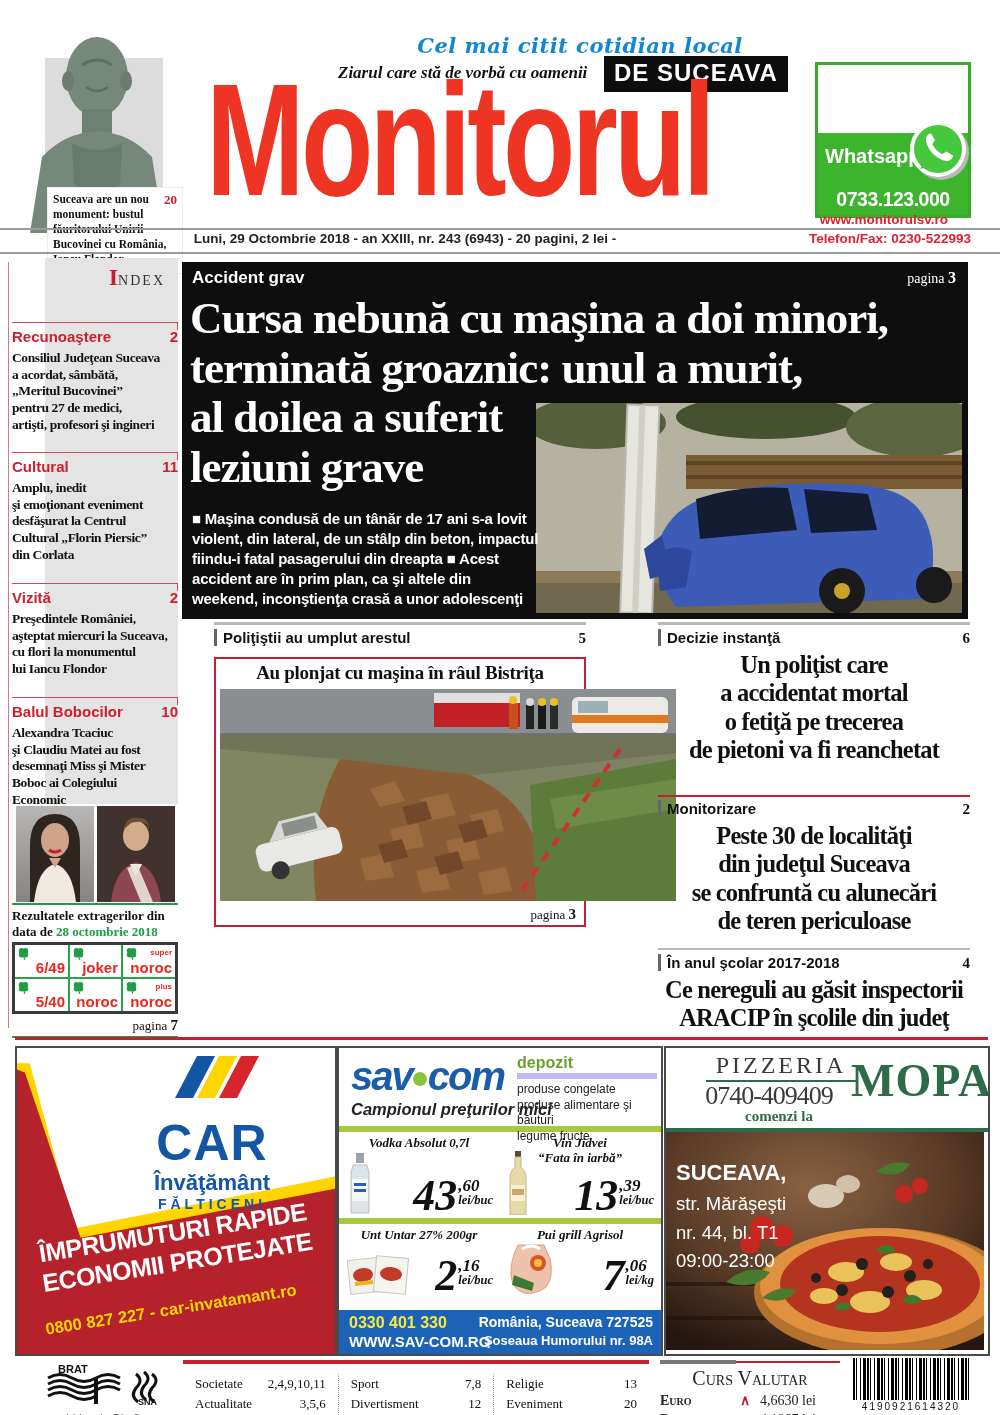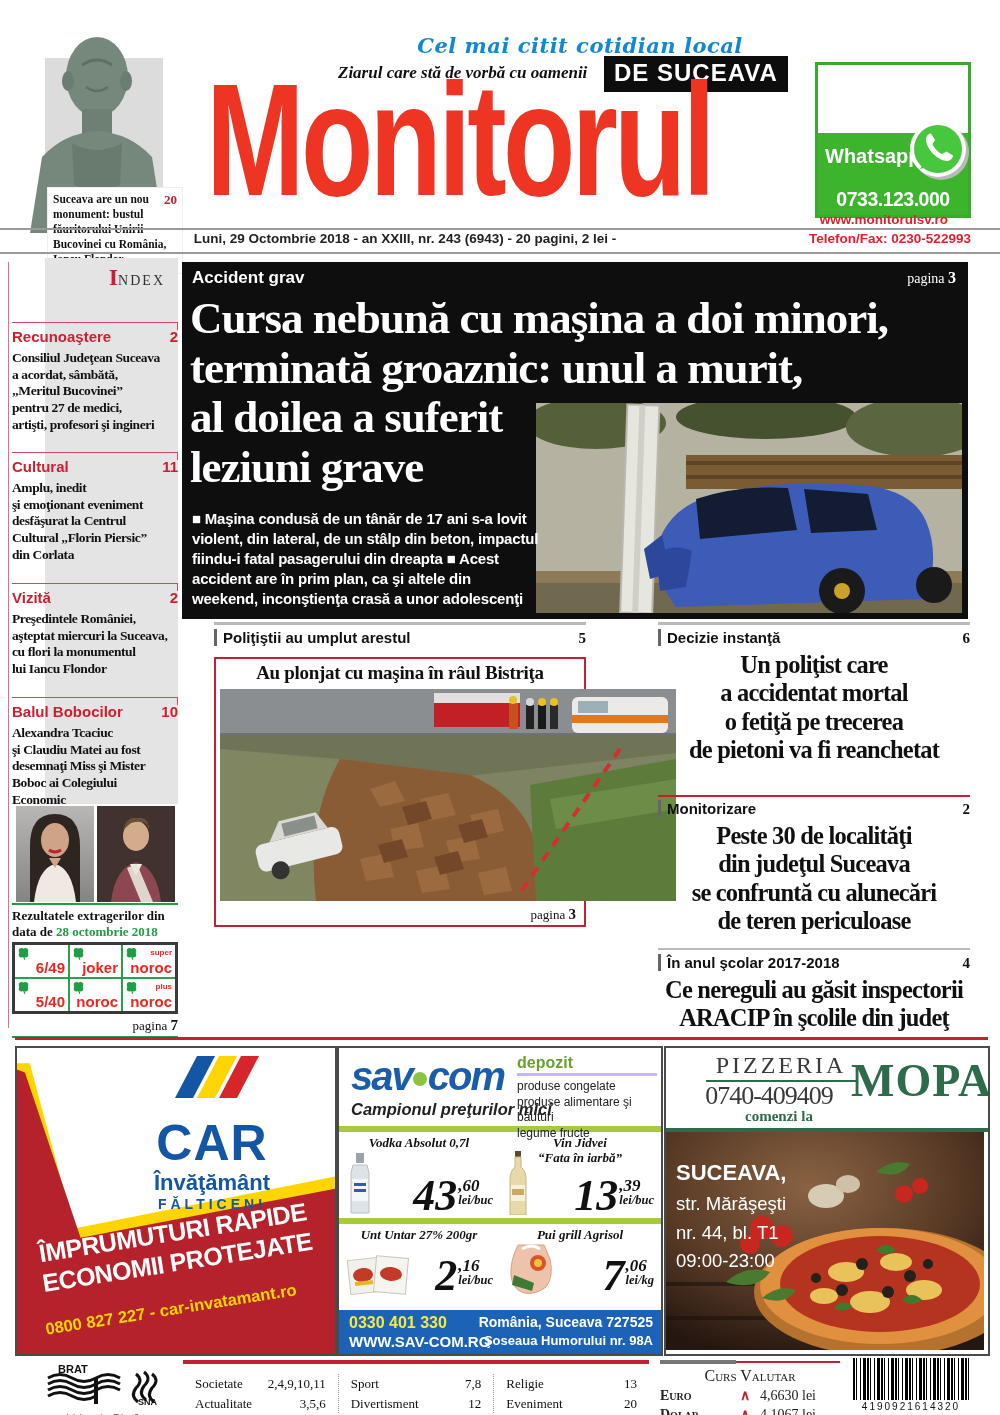--- a/index.html
+++ b/index.html
@@ -105,21 +105,21 @@
     color:#fff;font-weight:bold;font-size:25px;line-height:1.18;text-align:center;letter-spacing:-.5px;}
   .car-contact{position:absolute;left:4px;top:252px;width:300px;transform:rotate(-9deg);
     color:#ffd500;font-weight:bold;font-size:16.5px;text-align:center;}
   .ad-sav{left:337px;width:322px;}
   .sav-head{position:relative;height:78px;}
   .sav-logo{position:absolute;left:12px;top:6px;font:bold italic 40px "Liberation Sans",sans-serif;
     color:#1a5dab;letter-spacing:-2px;}
   .sav-dot{display:inline-block;width:14px;height:14px;border-radius:50%;background:#8bc53f;margin:0 1px 4px;}
   .sav-slogan{position:absolute;left:12px;top:52px;font:bold italic 16.5px "Liberation Sans",sans-serif;color:#222;}
   .sav-dep{position:absolute;left:178px;top:6px;width:140px;}
-  .sav-dep-t{color:#6aa02c;font-weight:bold;font-size:16px;border-bottom:3px solid #c4b5fd;padding-bottom:1px;}
+  .sav-dep-t{color:#6aa02c;font-weight:bold;font-size:16px;border-bottom:6px solid #c4b5fd;padding-bottom:1px;}
   .sav-dep-l{margin-top:3px;font-size:12px;line-height:1.3;color:#222;}
   .sav-bar{height:6px;background:#a6c93d;}
   .sav-row{position:relative;height:86px;}
   .sav-cell{position:absolute;top:0;width:160px;height:86px;}
   .sav-cell.c2{left:161px;}
   .sav-name{text-align:center;font:bold italic 13px "Liberation Serif",serif;margin-top:4px;line-height:1.15;}
   .sav-img{position:absolute;left:8px;bottom:3px;}
   .price{position:absolute;right:6px;bottom:4px;display:flex;align-items:flex-start;
     font-family:"Liberation Serif",serif;font-style:italic;font-weight:bold;color:#111;}
   .price .whole{font-size:44px;line-height:.85;}
@@ -153,21 +153,21 @@
   .toc{left:183px;top:1360px;width:466px;}
   .toc-bar{height:4px;background:#c41f33;}
   .toc-grid{display:flex;margin-top:10px;}
   .toc-col{flex:1;padding:0 12px;}
   .toc-col.mid{border-left:1px dotted #999;border-right:1px dotted #999;}
   .toc-row{display:flex;justify-content:space-between;font:13px "Liberation Serif",serif;line-height:1.5;color:#111;}
   .curs{left:660px;top:1360px;width:180px;font-family:"Liberation Serif",serif;}
   .curs-top{display:flex;}
   .curs-top .g{width:42%;height:4px;background:#777;}
   .curs-top .r{width:58%;height:2px;background:#c41f33;margin-top:1px;}
-  .curs-title{text-align:center;font-variant:small-caps;font-size:16px;margin:3px 0 2px;color:#222;}
+  .curs-title{text-align:center;font-variant:small-caps;font-size:20px;margin:3px 0 2px;color:#222;}
   .curs-row{display:flex;font-size:14px;line-height:1.35;color:#222;}
   .curs-row .c{width:70px;font-variant:small-caps;font-weight:bold;font-family:Liberation Serif, serif;}
   .curs-row .d{color:#c41f33;font-weight:bold;width:30px;text-align:center;}
   .barcode{left:853px;top:1358px;width:116px;text-align:center;}
   .bars{height:42px;background:repeating-linear-gradient(90deg,#000 0 2px,#fff 2px 3px,#000 3px 4px,#fff 4px 7px,#000 7px 8px,#fff 8px 10px,#000 10px 13px,#fff 13px 14px);}
   .bc-num{font-size:10px;letter-spacing:2px;margin-top:1px;color:#111;}
 </style>
 </head>
 <body>
 

